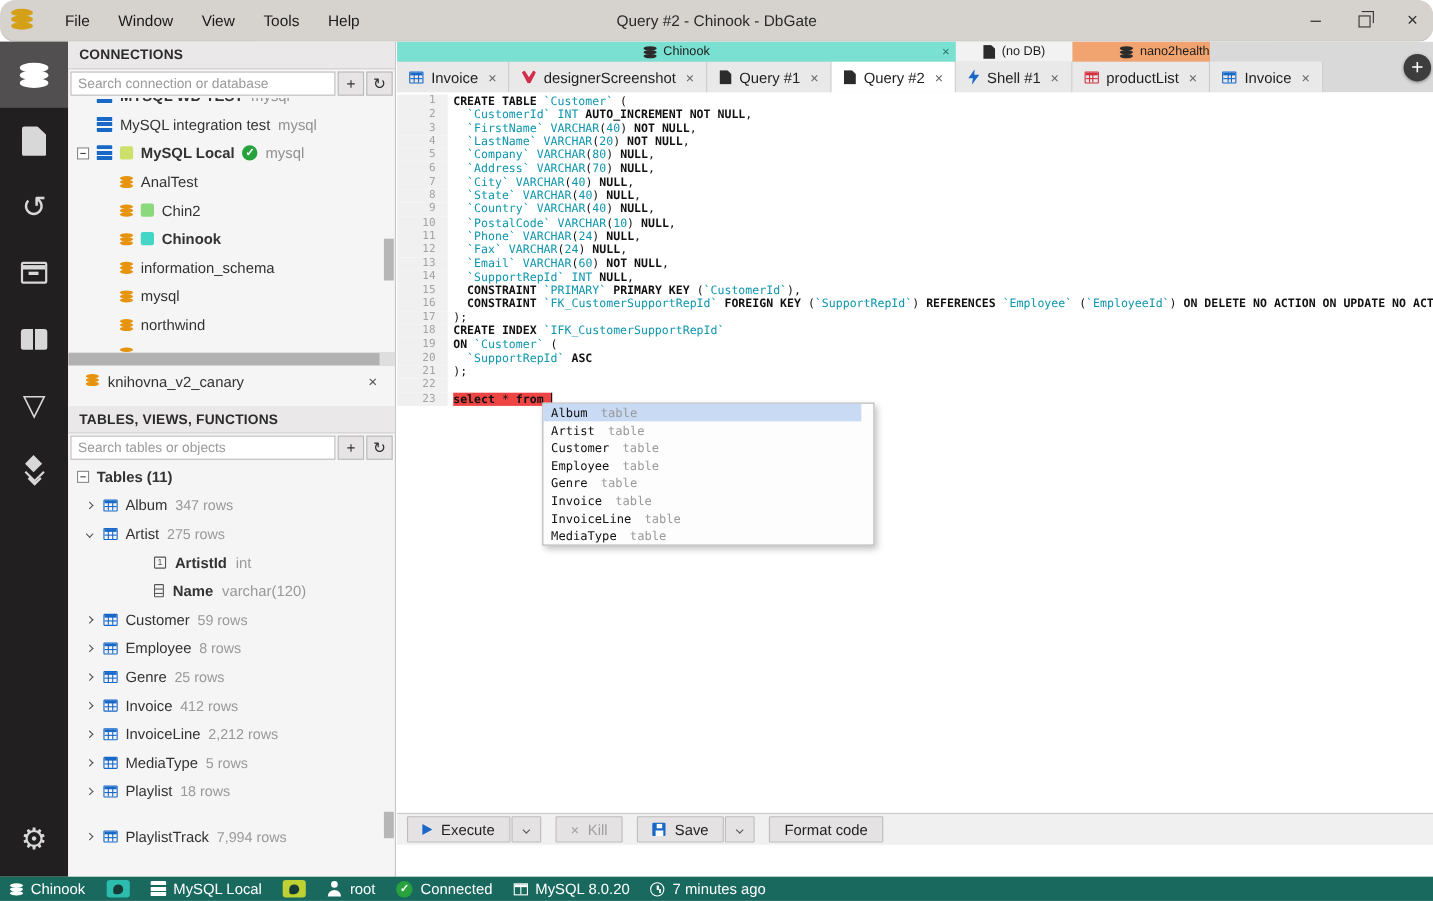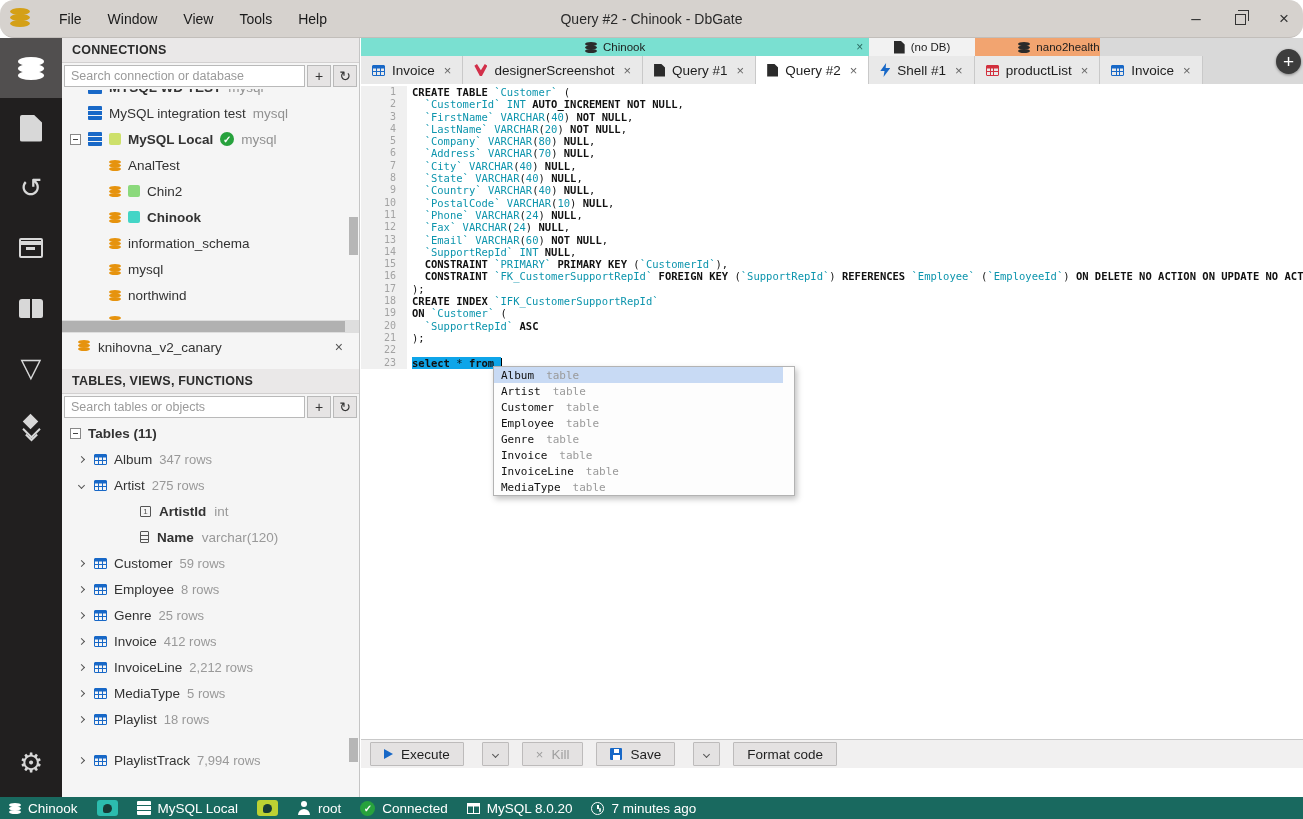--- a/index.html
+++ b/index.html
@@ -125,36 +125,36 @@
 
   
   #editor { position:absolute; left:0; top:46px; width:942px; height:684px; background:#fff; overflow:hidden; }
   .codeline { display:flex; height:12.3px; line-height:12.3px; font-family:"DejaVu Sans Mono",monospace; font-size:10.5px; }
   .codeline:first-child { margin-top:2px; }
   .ln { width:46px; flex:none; background:#f0f0f0; color:#a3a3a3; text-align:right; padding-right:11px; font-size:10px; }
   .ct { padding-left:5px; white-space:pre; color:#111; }
   .k { font-weight:bold; color:#111; }
   .c { color:#0d95ad; }
   .p { color:#111; }
-  .hlwrap { background:#0ea5e9; }
+  .hlwrap { background:#ef4444; }
   .cursor { display:inline-block; width:1.6px; height:10.5px; background:#000; vertical-align:-1.5px; }
   #gutterfill { position:absolute; left:0; top:0; width:46px; height:684px; background:#f0f0f0; z-index:-1; }
 
   
   #popup { position:absolute; left:132px; top:328px; width:302px; background:#fdfdfd; border:1px solid #b3b3b3;
     box-shadow:2px 3px 6px rgba(0,0,0,.25); font-family:"DejaVu Sans Mono",monospace; font-size:11px; padding-right:11px; }
   .acrow { height:16px; display:flex; align-items:center; gap:12px; padding:0 7px; }
   .acrow.sel { background:#c8daf4; }
   .acrow .acn { color:#111; }
   .acrow .ack { color:#9a9a9a; }
 
   
   #toolbar { position:absolute; left:0; bottom:29px; width:942px; height:29px; background:#f1f0f0; border-top:1px solid #c9c9c9;
     display:flex; align-items:center; padding-left:9px; gap:13px; }
-  .tbgroup { display:flex; gap:18px; }
+  .tbgroup { display:flex; gap:1px; }
   .tbtn { height:24px; background:#e4e2e2; border:1px solid #bdbbbb; display:flex; align-items:center; gap:8px; padding:0 13px;
     font-size:13.5px; color:#1f1f1f; border-radius:1px; }
   .tbtn.arrow { padding:0 10px; }
   .tbtn.disabled { color:#9f9f9f; }
   .tbtn .xg { font-size:13px; color:#9f9f9f; }
 
   
   #statusbar { position:absolute; left:0; top:797px; width:1303px; height:22px; background:#19695f; color:#fff;
     display:flex; align-items:center; padding-left:9px; gap:19px; font-size:13.5px; }
   .sbitem { display:flex; align-items:center; gap:7px; }

